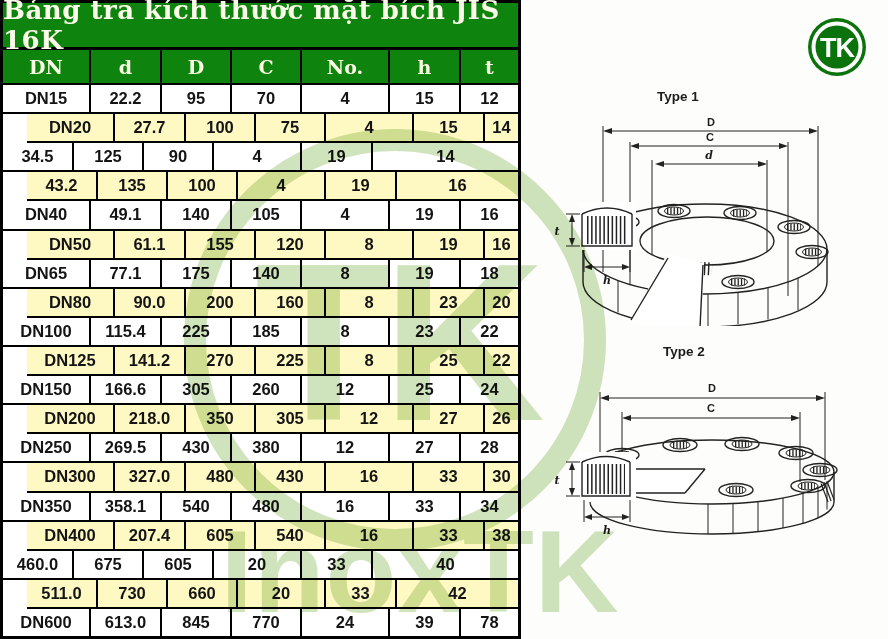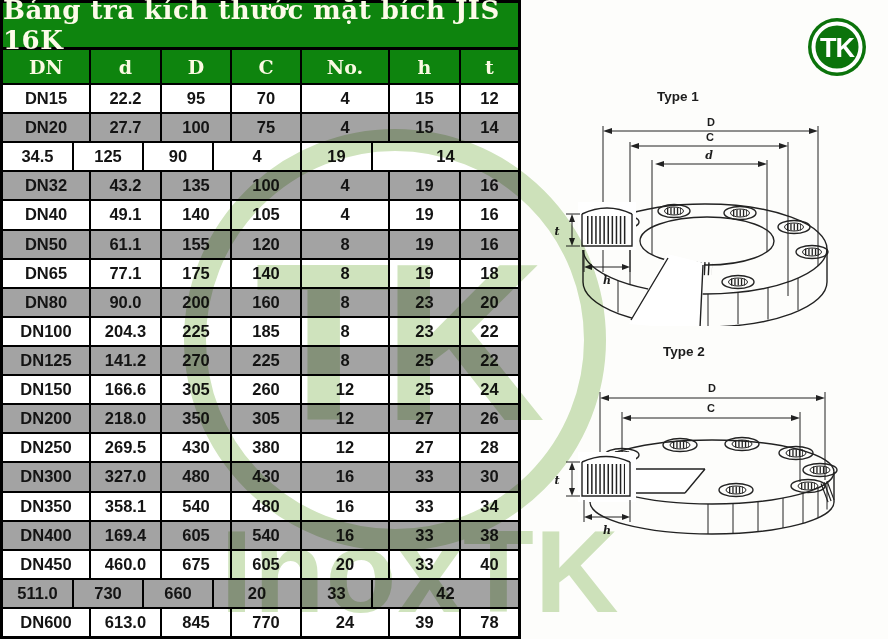--- a/index.html
+++ b/index.html
@@ -13,21 +13,21 @@
   .title-row{height:44px;flex:0 0 44px;background:#0e840e;border-bottom:3px solid #000;
     display:flex;align-items:center;justify-content:center;}
   .title-row .ttl{font-family:"DejaVu Serif","Liberation Serif",serif;font-weight:bold;
     font-size:26px;color:#fdfbe9;letter-spacing:.5px;}
   .head-row{height:33px;flex:0 0 33px;display:flex;background:#0e840e;border-bottom:2px solid #000;}
   .head-row .cell{font-family:"DejaVu Serif","Liberation Serif",serif;font-weight:bold;
     font-size:19px;color:#fbfae2;}
   .tbody{flex:1;display:flex;flex-direction:column;border-radius:22px;}
   .trow{flex:1;display:flex;border-bottom:2px solid #000;background:#fff;}
   .trow:last-child{border-bottom:none;}
-  .trow.alt{background:#a3a3a3;}
+  .trow.alt{background:#fef9c3;margin-left:24px;}
   .cell{display:flex;align-items:center;justify-content:center;box-sizing:border-box;
     border-right:2px solid #000;font-weight:bold;font-size:16.5px;color:#141414;}
   .c0{width:88px;} .c1{width:71px;} .c2{width:70px;} .c3{width:70px;}
   .c4{width:88px;} .c5{width:71px;} .c6{flex:1;border-right:none;}
 
   
   .diag{position:absolute;z-index:1;}
   #diag1{left:528px;top:86px;width:352px;height:240px;}
   #diag2{left:528px;top:330px;width:352px;height:262px;}
   .diag text{fill:#1c1c1c;}
@@ -91,21 +91,20 @@
         </div>
         <div class="trow">
           <div class="cell c1">34.5</div>
           <div class="cell c2">125</div>
           <div class="cell c3">90</div>
           <div class="cell c4">4</div>
           <div class="cell c5">19</div>
           <div class="cell c6">14</div>
         </div>
         <div class="trow alt">
-          <div class="cell c0">DN32</div>
           <div class="cell c1">43.2</div>
           <div class="cell c2">135</div>
           <div class="cell c3">100</div>
           <div class="cell c4">4</div>
           <div class="cell c5">19</div>
           <div class="cell c6">16</div>
         </div>
         <div class="trow">
           <div class="cell c0">DN40</div>
           <div class="cell c1">49.1</div>
@@ -137,21 +136,21 @@
           <div class="cell c0">DN80</div>
           <div class="cell c1">90.0</div>
           <div class="cell c2">200</div>
           <div class="cell c3">160</div>
           <div class="cell c4">8</div>
           <div class="cell c5">23</div>
           <div class="cell c6">20</div>
         </div>
         <div class="trow">
           <div class="cell c0">DN100</div>
-          <div class="cell c1">204.3</div>
+          <div class="cell c1">115.4</div>
           <div class="cell c2">225</div>
           <div class="cell c3">185</div>
           <div class="cell c4">8</div>
           <div class="cell c5">23</div>
           <div class="cell c6">22</div>
         </div>
         <div class="trow alt">
           <div class="cell c0">DN125</div>
           <div class="cell c1">141.2</div>
           <div class="cell c2">270</div>
@@ -200,29 +199,28 @@
           <div class="cell c0">DN350</div>
           <div class="cell c1">358.1</div>
           <div class="cell c2">540</div>
           <div class="cell c3">480</div>
           <div class="cell c4">16</div>
           <div class="cell c5">33</div>
           <div class="cell c6">34</div>
         </div>
         <div class="trow alt">
           <div class="cell c0">DN400</div>
-          <div class="cell c1">169.4</div>
+          <div class="cell c1">207.4</div>
           <div class="cell c2">605</div>
           <div class="cell c3">540</div>
           <div class="cell c4">16</div>
           <div class="cell c5">33</div>
           <div class="cell c6">38</div>
         </div>
         <div class="trow">
-          <div class="cell c0">DN450</div>
           <div class="cell c1">460.0</div>
           <div class="cell c2">675</div>
           <div class="cell c3">605</div>
           <div class="cell c4">20</div>
           <div class="cell c5">33</div>
           <div class="cell c6">40</div>
         </div>
         <div class="trow alt">
           <div class="cell c1">511.0</div>
           <div class="cell c2">730</div>

